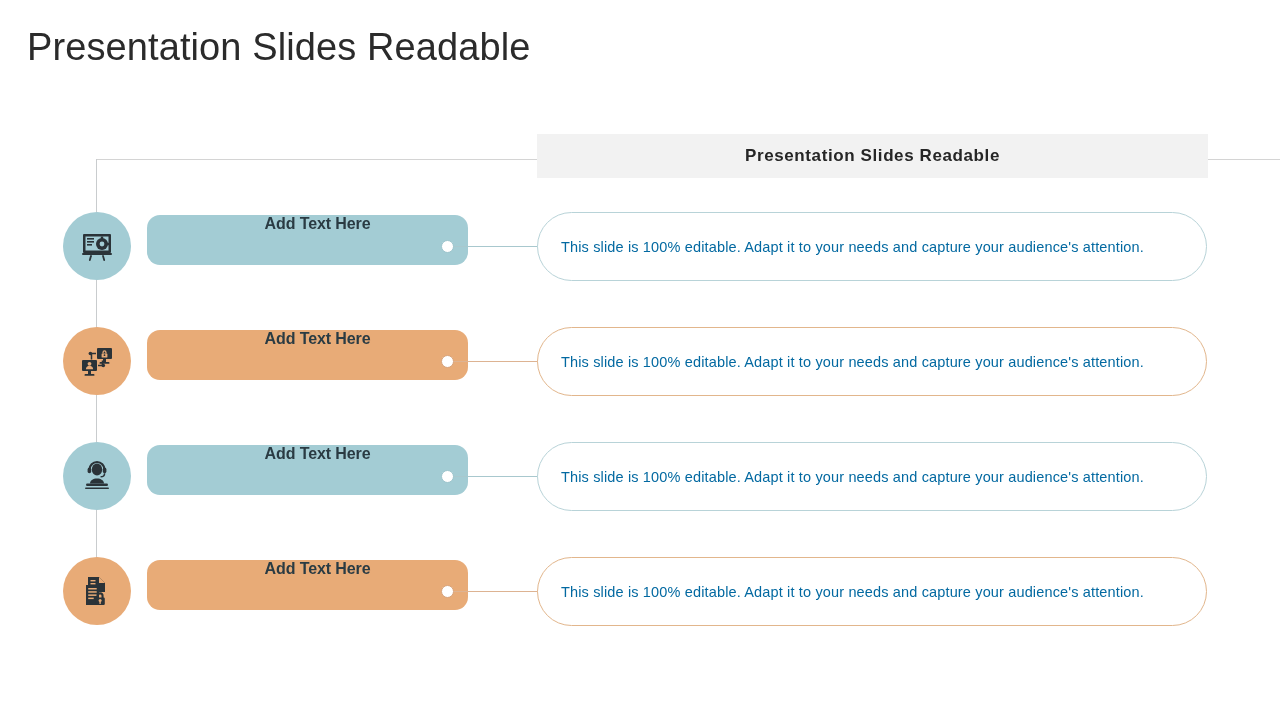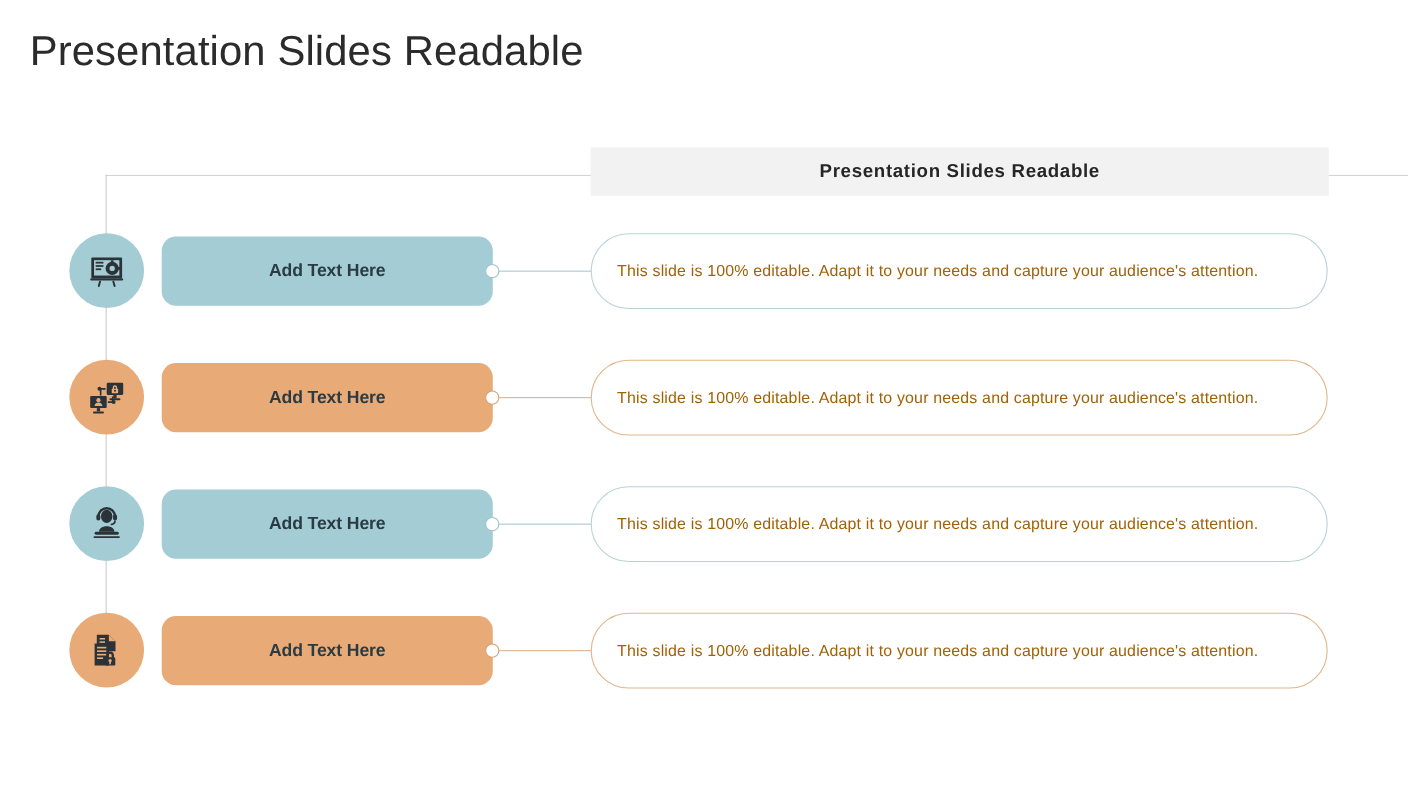--- a/index.html
+++ b/index.html
@@ -102,25 +102,26 @@
   .badge.teal   { background: #a3ccd4; }
   .badge.orange { background: #e8ab77; }
   .badge svg { display: block; }
 
   
   .pill {
     position: absolute;
     left: 147px;
     top: 3px;
     width: 301px;
-    height: 63px;
+    height: 50px;
     border-radius: 13px;
     display: flex;
-    align-items: center;
+    align-items: flex-start;
     justify-content: center;
+    padding-left: 20px;
   }
   .pill.teal   { background: #a3ccd4; }
   .pill.orange { background: #e8ab77; }
   .pill-text {
     font-size: 16px;
     font-weight: bold;
     color: #2a3b43;
     letter-spacing: -0.1px;
     white-space: nowrap;
   }
@@ -159,21 +160,21 @@
     border: 1px solid #b8d3d8;
     border-radius: 35px;
     background: #ffffff;
     display: flex;
     align-items: center;
     padding-left: 23px;
   }
   .descbox.orange { border-color: #e2b68c; }
   .desc-text {
     font-size: 14.5px;
-    color: #a16207;
+    color: #0369a1;
     letter-spacing: 0.15px;
     white-space: nowrap;
   }
 </style>
 </head>
 <body>
 
 <div class="slide-title">Presentation Slides Readable</div>
 
 <div class="diagram">

